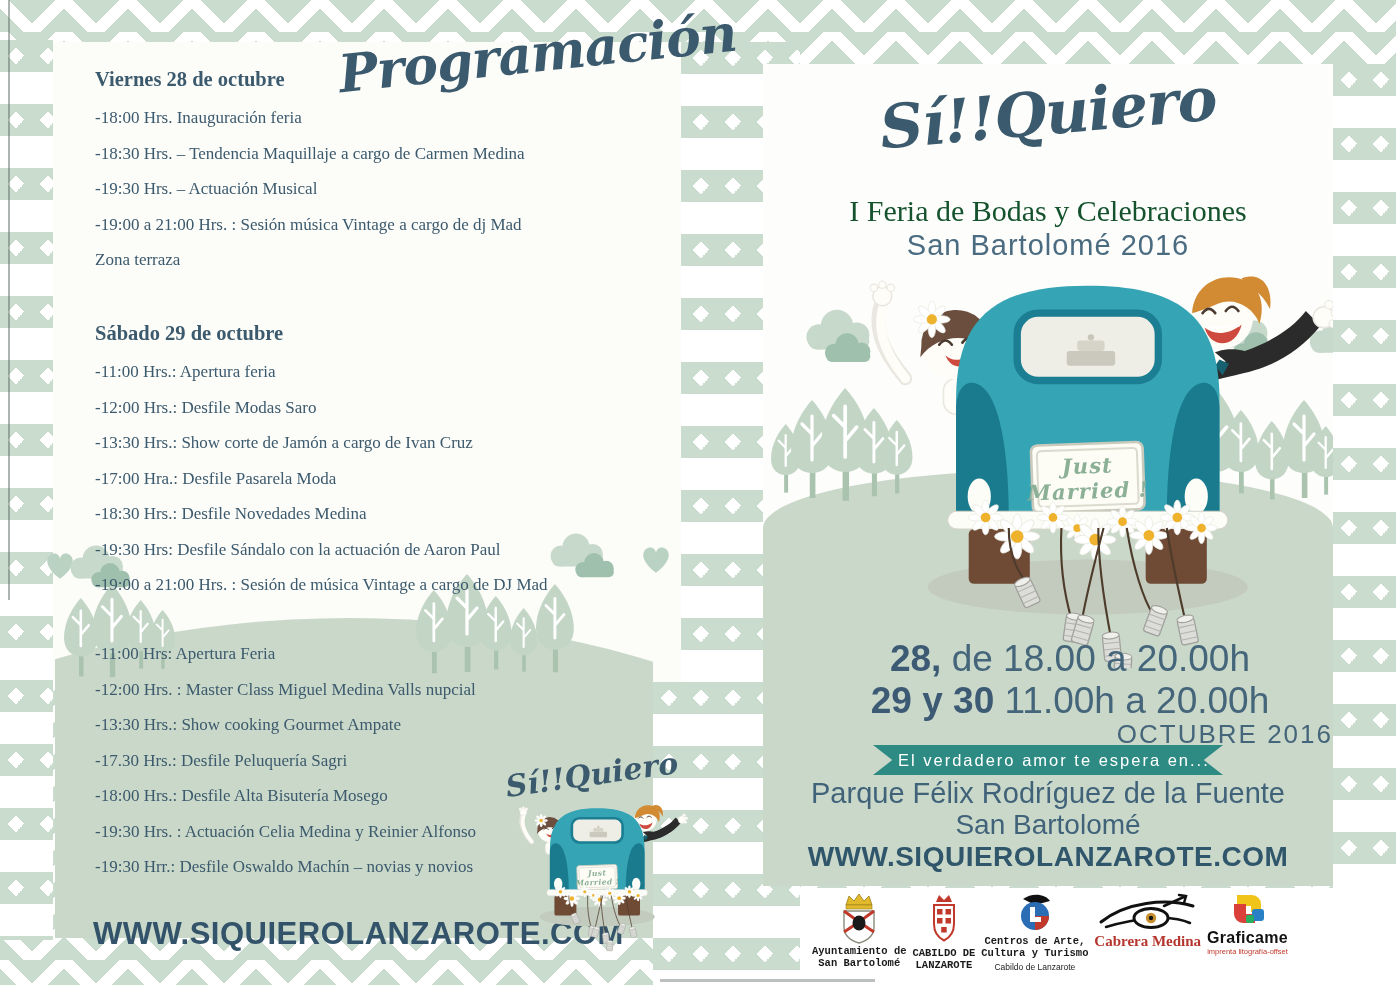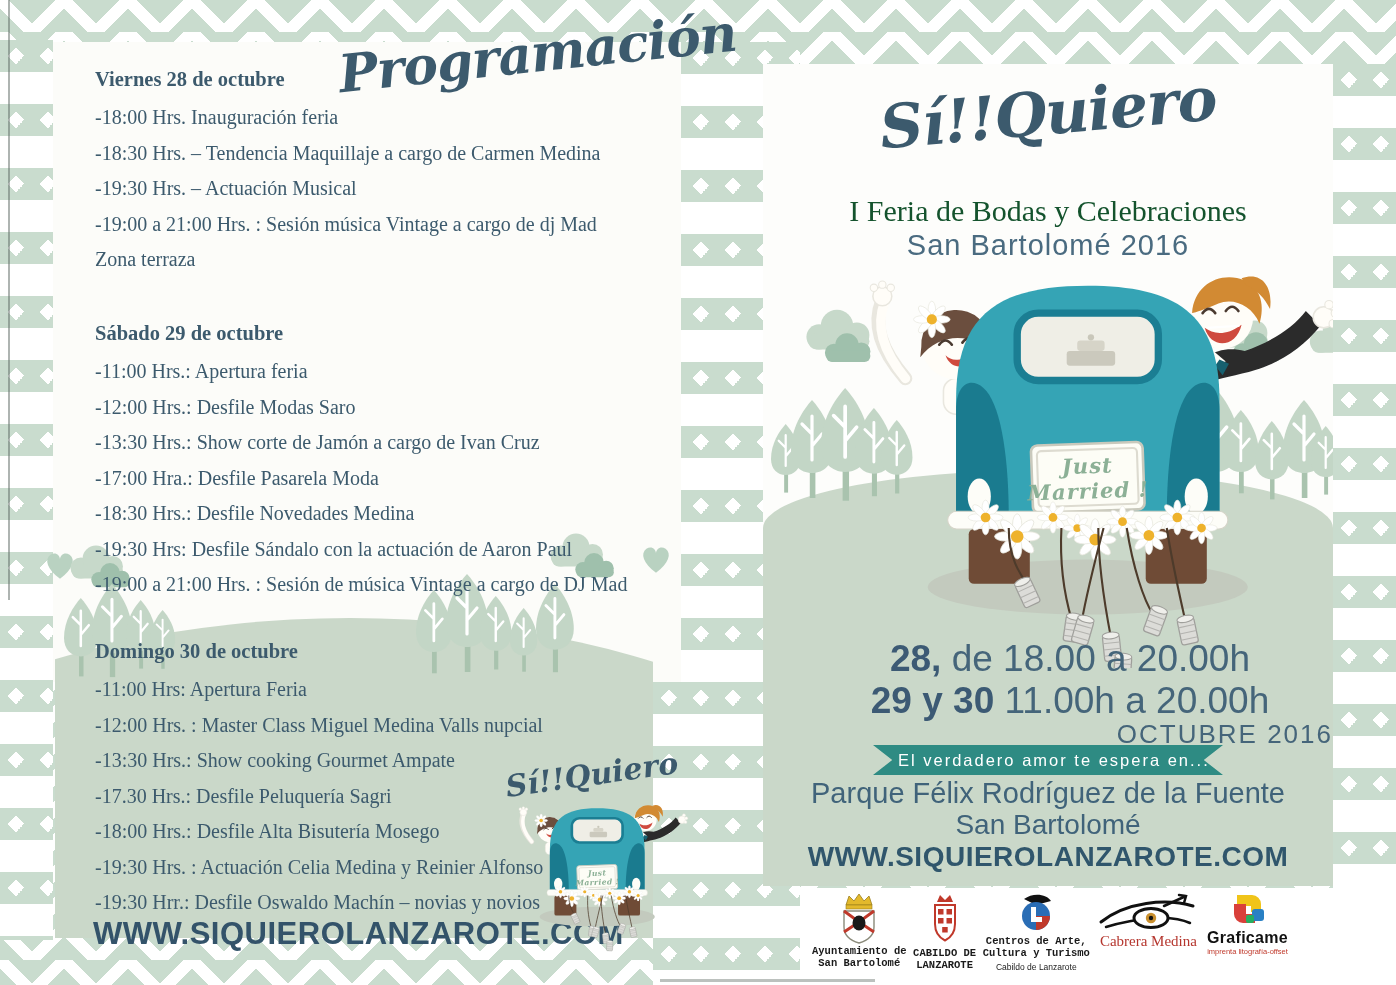--- a/index.html
+++ b/index.html
@@ -55,21 +55,21 @@
   .right-scene{left:763px;top:238px;width:570px;height:430px;}
 
   
   .script{font-family:"DejaVu Serif",serif;font-style:italic;font-weight:700;color:var(--slate);}
   .prog-title{left:338px;top:26px;width:330px;font-size:52px;transform:rotate(-6deg);letter-spacing:-1px;text-align:center;}
   .logo-script{left:798px;top:78px;width:500px;font-size:60px;transform:rotate(-5deg);text-align:center;letter-spacing:-1px;}
   .small-logo-text{left:505px;top:758px;width:160px;font-size:30px;transform:rotate(-8deg);text-align:center;}
 
   .sched{width:560px;color:var(--slate);}
   .sched-head{font-size:20.5px;font-weight:700;margin-bottom:6px;line-height:30px;}
-  .sched-item{font-size:20px;line-height:35.5px;white-space:nowrap;}
+  .sched-item{font-size:17px;line-height:35.5px;white-space:nowrap;}
   .day-viernes{left:95px;top:64px;}
   .day-sabado{left:95px;top:318px;}
   .day-domingo{left:95px;top:636px;}
 
   .sans{font-family:"Liberation Sans",sans-serif;}
   .left-website{left:93px;top:916px;font-size:31px;font-weight:700;color:#33536a;letter-spacing:.5px;}
 
   .right-title{left:763px;top:194px;width:570px;text-align:center;font-size:30px;color:#14532d;}
   .right-subtitle{left:763px;top:229px;width:570px;text-align:center;font-size:29px;color:#4a6b80;letter-spacing:1px;}
 
@@ -83,21 +83,21 @@
     clip-path:polygon(0 0,100% 0,94.5% 50%,100% 100%,0 100%,5.5% 50%);
     color:#fff;font-size:16.5px;letter-spacing:2px;text-align:center;line-height:30px;}
   .venue1{left:763px;top:777px;width:570px;text-align:center;color:#40637a;font-size:29px;}
   .venue2{left:763px;top:809px;width:570px;text-align:center;color:#40637a;font-size:28px;}
   .right-website{left:763px;top:841px;width:570px;text-align:center;color:#30566c;font-size:28px;font-weight:700;letter-spacing:.5px;}
 
   .sponsors{left:812px;top:892px;width:476px;height:90px;display:flex;justify-content:space-between;align-items:flex-start;}
   .sponsor{display:flex;flex-direction:column;align-items:center;gap:1px;font-family:"Liberation Sans",sans-serif;}
   .sp-cap{font-size:10.5px;font-weight:700;color:#1a1a1a;text-align:center;line-height:1.15;font-family:Liberation Mono, monospace;}
   .sp-cap-sm{font-size:8.5px;color:#1a1a1a;text-align:center;margin-top:2px;}
-  .cabrera-text{font-family:"Liberation Serif",serif;font-size:15px;font-weight:400;color:#b5362e;margin-top:-4px;}
+  .cabrera-text{font-family:"Liberation Serif",serif;font-size:15px;font-weight:700;color:#b5362e;margin-top:-4px;}
   .graf-text{font-size:16px;font-weight:800;color:#111;letter-spacing:.3px;margin-top:-2px;}
   .graf-sub{font-size:7.5px;color:#c0392b;margin-top:-1px;}
 
   svg text.plate-text{font-family:"DejaVu Serif",serif;font-style:italic;font-weight:700;fill:#8cb096;font-size:20px;letter-spacing:1px;}
 </style>
 </head>
 <body>
 
 <div class="canvas">
 
@@ -273,21 +273,20 @@
     <div class="sched-item">-11:00 Hrs.: Apertura feria</div>
     <div class="sched-item">-12:00 Hrs.: Desfile Modas Saro</div>
     <div class="sched-item">-13:30 Hrs.: Show corte de Jamón a cargo de Ivan Cruz</div>
     <div class="sched-item">-17:00 Hra.: Desfile Pasarela Moda</div>
     <div class="sched-item">-18:30 Hrs.:  Desfile Novedades Medina</div>
     <div class="sched-item">-19:30 Hrs:  Desfile Sándalo con la actuación de Aaron Paul</div>
     <div class="sched-item">-19:00 a 21:00 Hrs. : Sesión de música Vintage a cargo de DJ Mad</div>
   </div>
 
   <div class="abs sched day-domingo">
-    <div class="sched-head">Domingo 30 de octubre</div>
     <div class="sched-item">-11:00 Hrs: Apertura Feria</div>
     <div class="sched-item">-12:00 Hrs. : Master Class Miguel Medina Valls nupcial</div>
     <div class="sched-item">-13:30 Hrs.:  Show cooking Gourmet Ampate</div>
     <div class="sched-item">-17.30 Hrs.:  Desfile Peluquería Sagri</div>
     <div class="sched-item">-18:00 Hrs.: Desfile Alta Bisutería Mosego</div>
     <div class="sched-item">-19:30 Hrs. : Actuación Celia Medina y Reinier Alfonso</div>
     <div class="sched-item">-19:30 Hrr.: Desfile Oswaldo Machín – novias y novios</div>
   </div>
 
   <div class="abs sans left-website">WWW.SIQUIEROLANZAROTE.COM</div>

